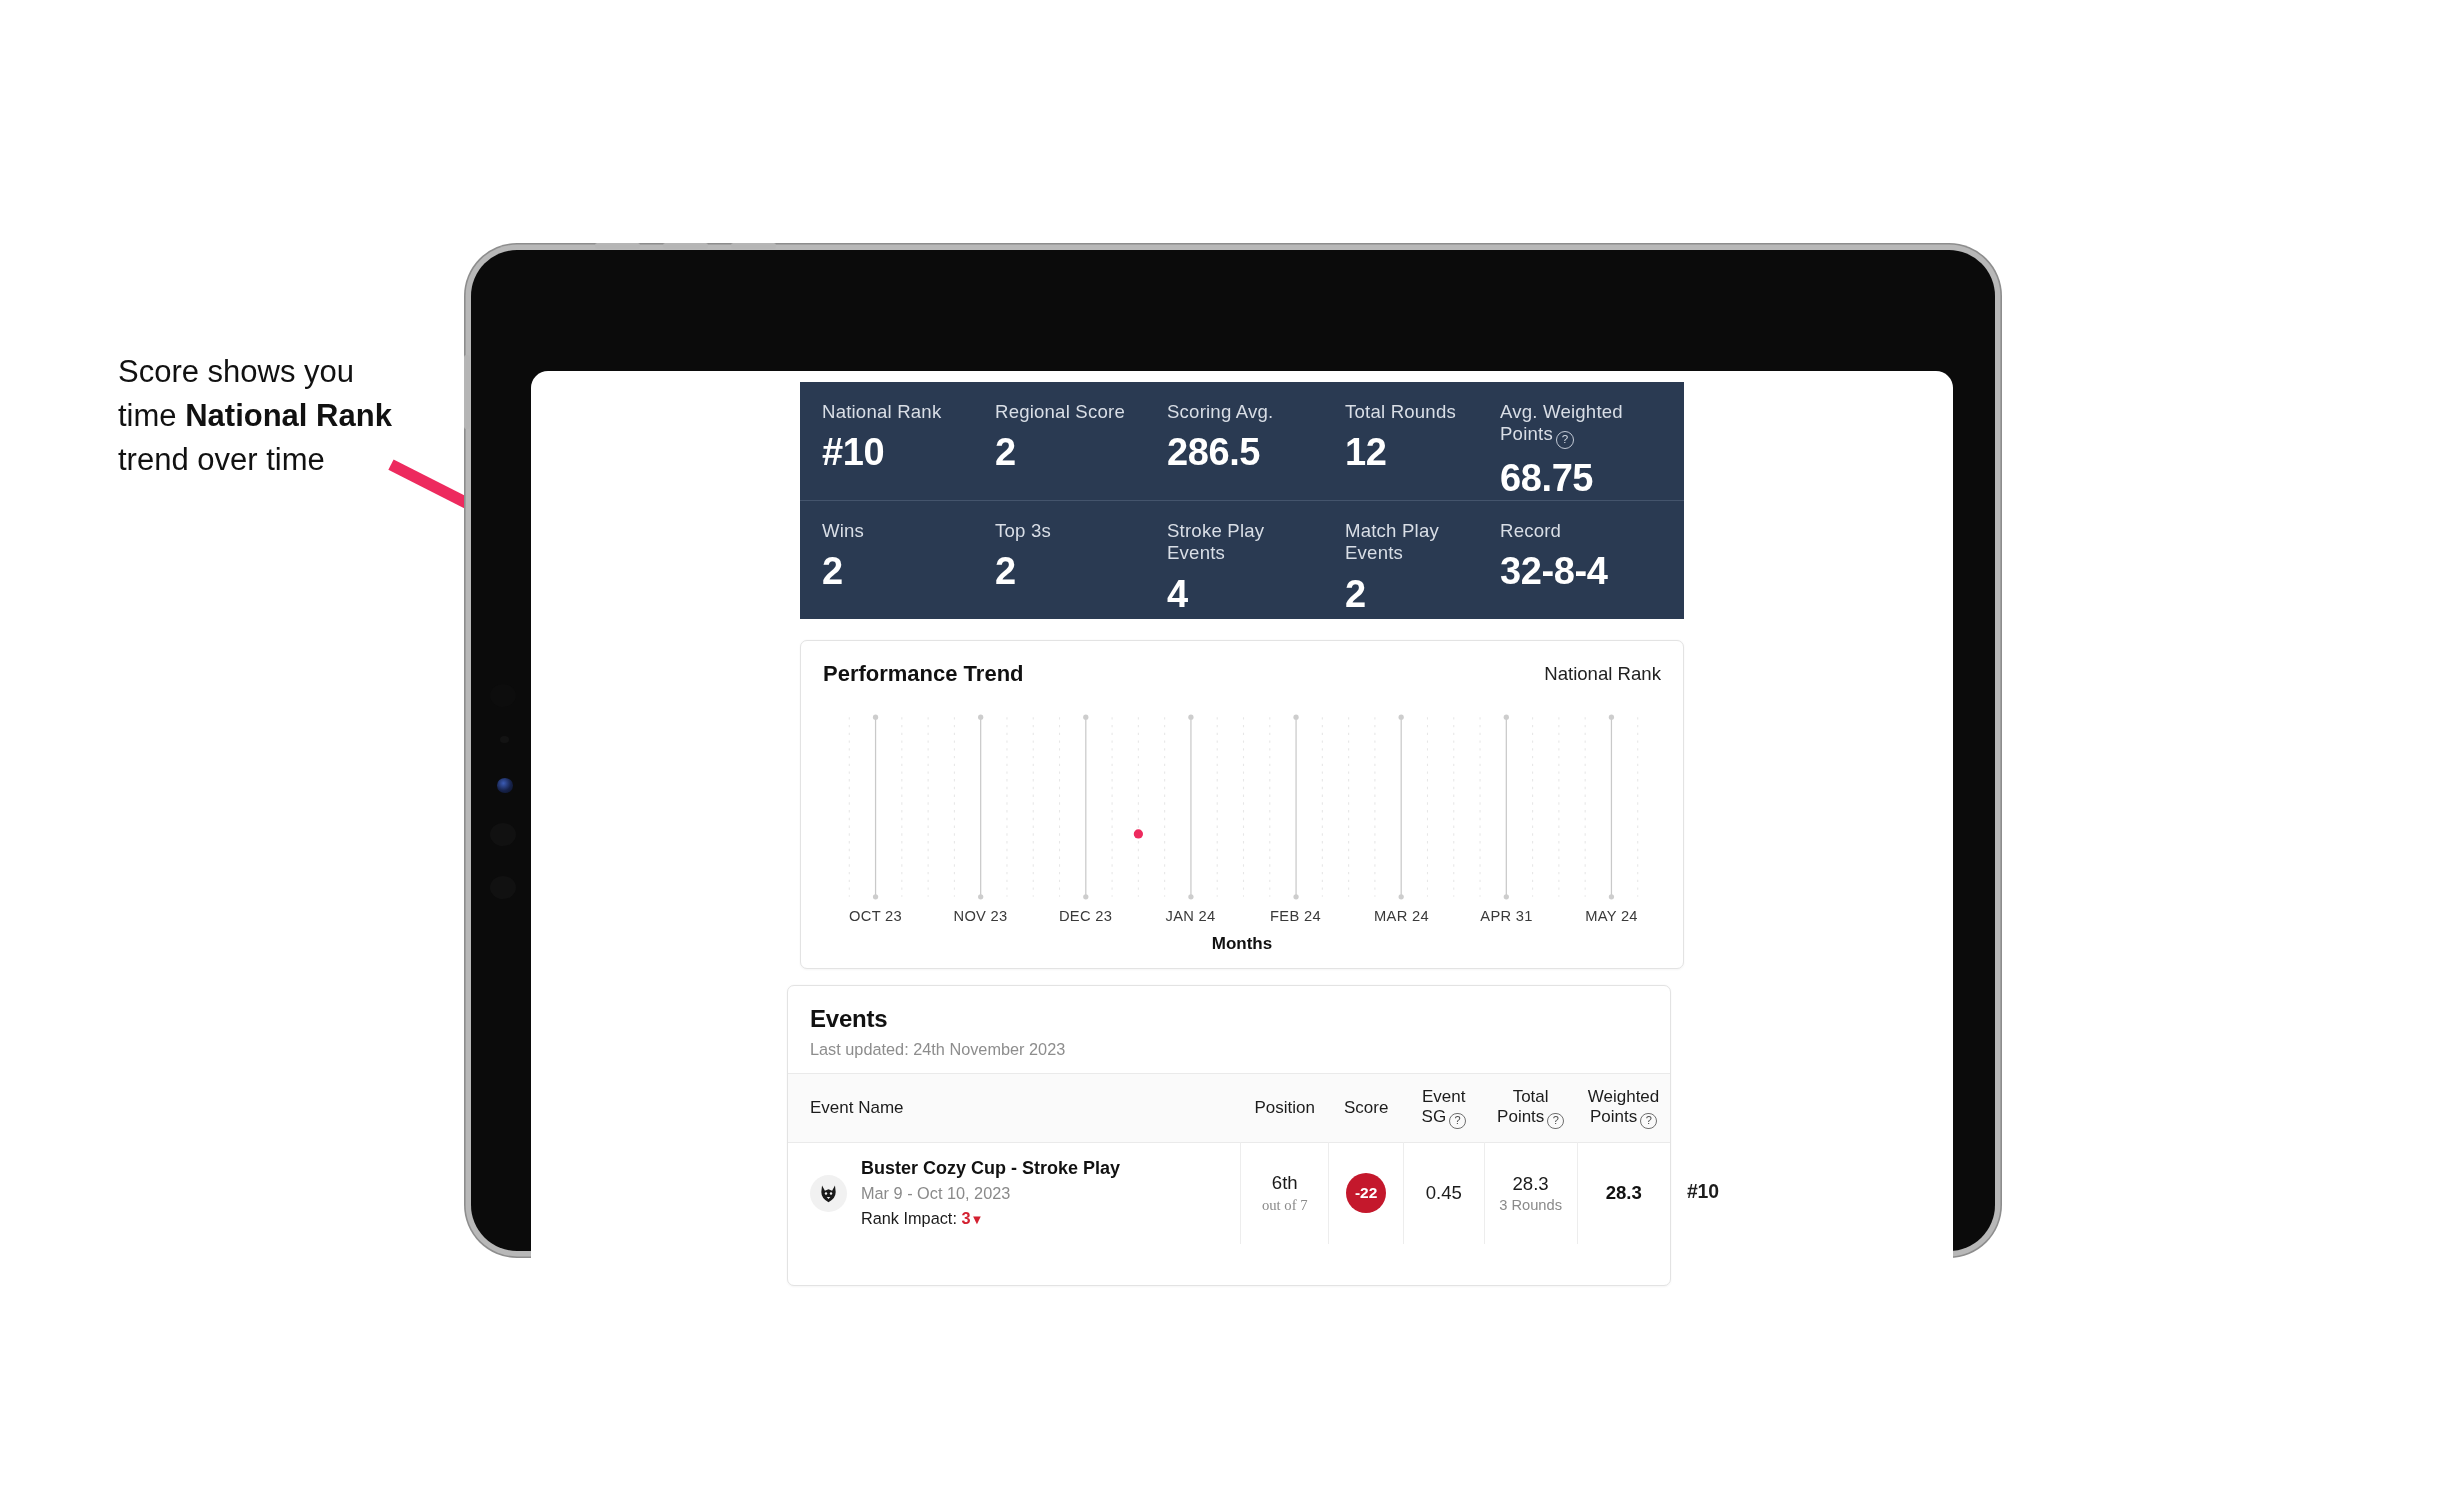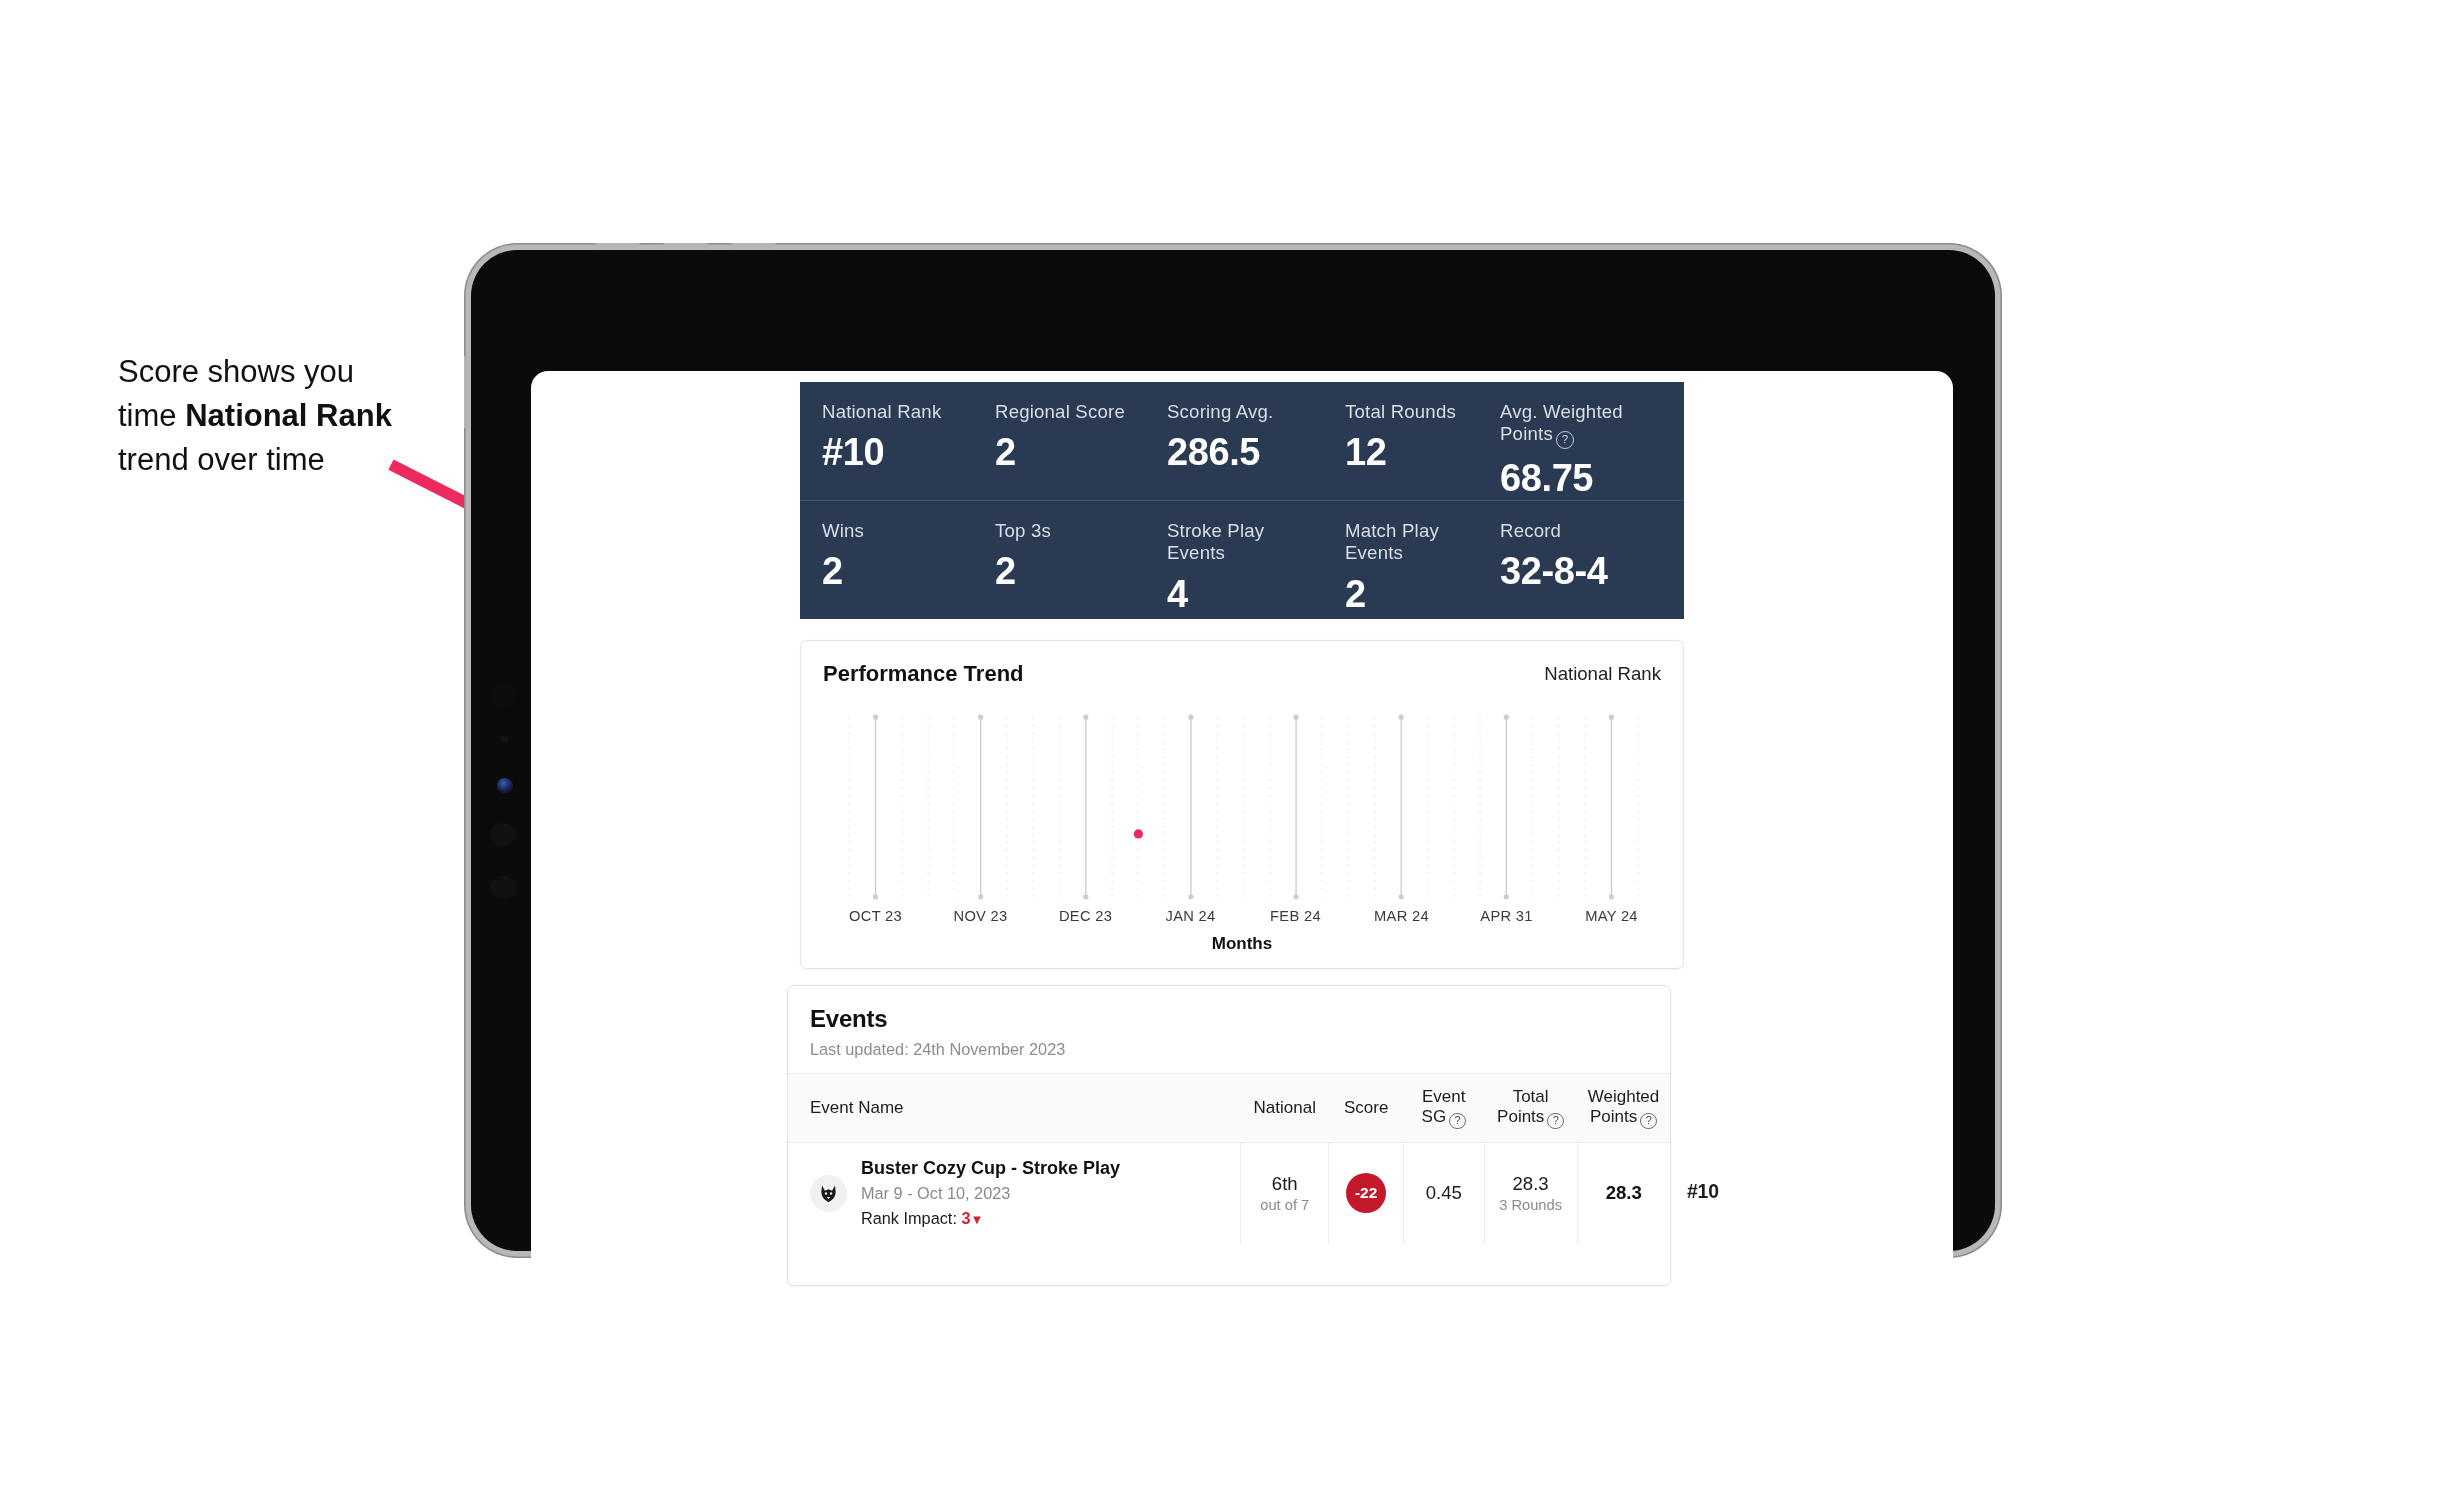--- a/index.html
+++ b/index.html
@@ -138,21 +138,21 @@
     flex:none;display:flex;align-items:center;justify-content:center;
   }
   .ev-name-lines{line-height:1.32;}
   .ev-name{font-size:18px;font-weight:700;color:#111;}
   .ev-dates{font-size:16.3px;color:#8a8a8a;margin-top:3.1px;}
   .ev-rank{font-size:16.3px;color:#1b1b1b;margin-top:3.1px;}
   .ev-rank b{color:#d32030;font-weight:700;}
   .ev-rank .tri{color:#d32030;font-size:13px;}
 
   .pos-main{font-size:18.6px;color:#1b1b1b;}
-  .pos-sub{font-size:14.7px;color:#8a8a8a;margin-top:2.3px;}
+  .pos-sub{font-size:14.7px;color:#8a8a8a;margin-top:2.3px;font-family:Liberation Serif, serif;}
   .score-badge{
     display:inline-flex;align-items:center;justify-content:center;
     width:40px;height:40px;border-radius:50%;background:#c4182c;
     color:#fff;font-size:15.5px;font-weight:700;
   }
   .tp-main{font-size:18.6px;color:#1b1b1b;}
   .tp-sub{font-size:14.7px;color:#8a8a8a;margin-top:2.3px;}
   .wp{font-size:18.6px;font-weight:700;color:#111;}
 </style>
 </head>
@@ -316,21 +316,21 @@
             <col style="width:414px">
               <col style="width:81px">
               <col style="width:68px">
             <col style="width:74px">
               <col style="width:85px">
               <col style="width:85px">
           </colgroup>
           <thead>
             <tr>
               <th class="name">Event Name</th>
-              <th>National</th>
+              <th>Position</th>
               <th>Score</th>
               <th><span>Event SG</span><span class="q">?</span></th>
               <th><span>Total Points</span><span class="q">?</span></th>
               <th><span>Weighted Points</span><span class="q">?</span></th>
             </tr>
           </thead>
           <tbody>
             <tr>
               <td class="name">
                 <div class="ev-name-wrap">

